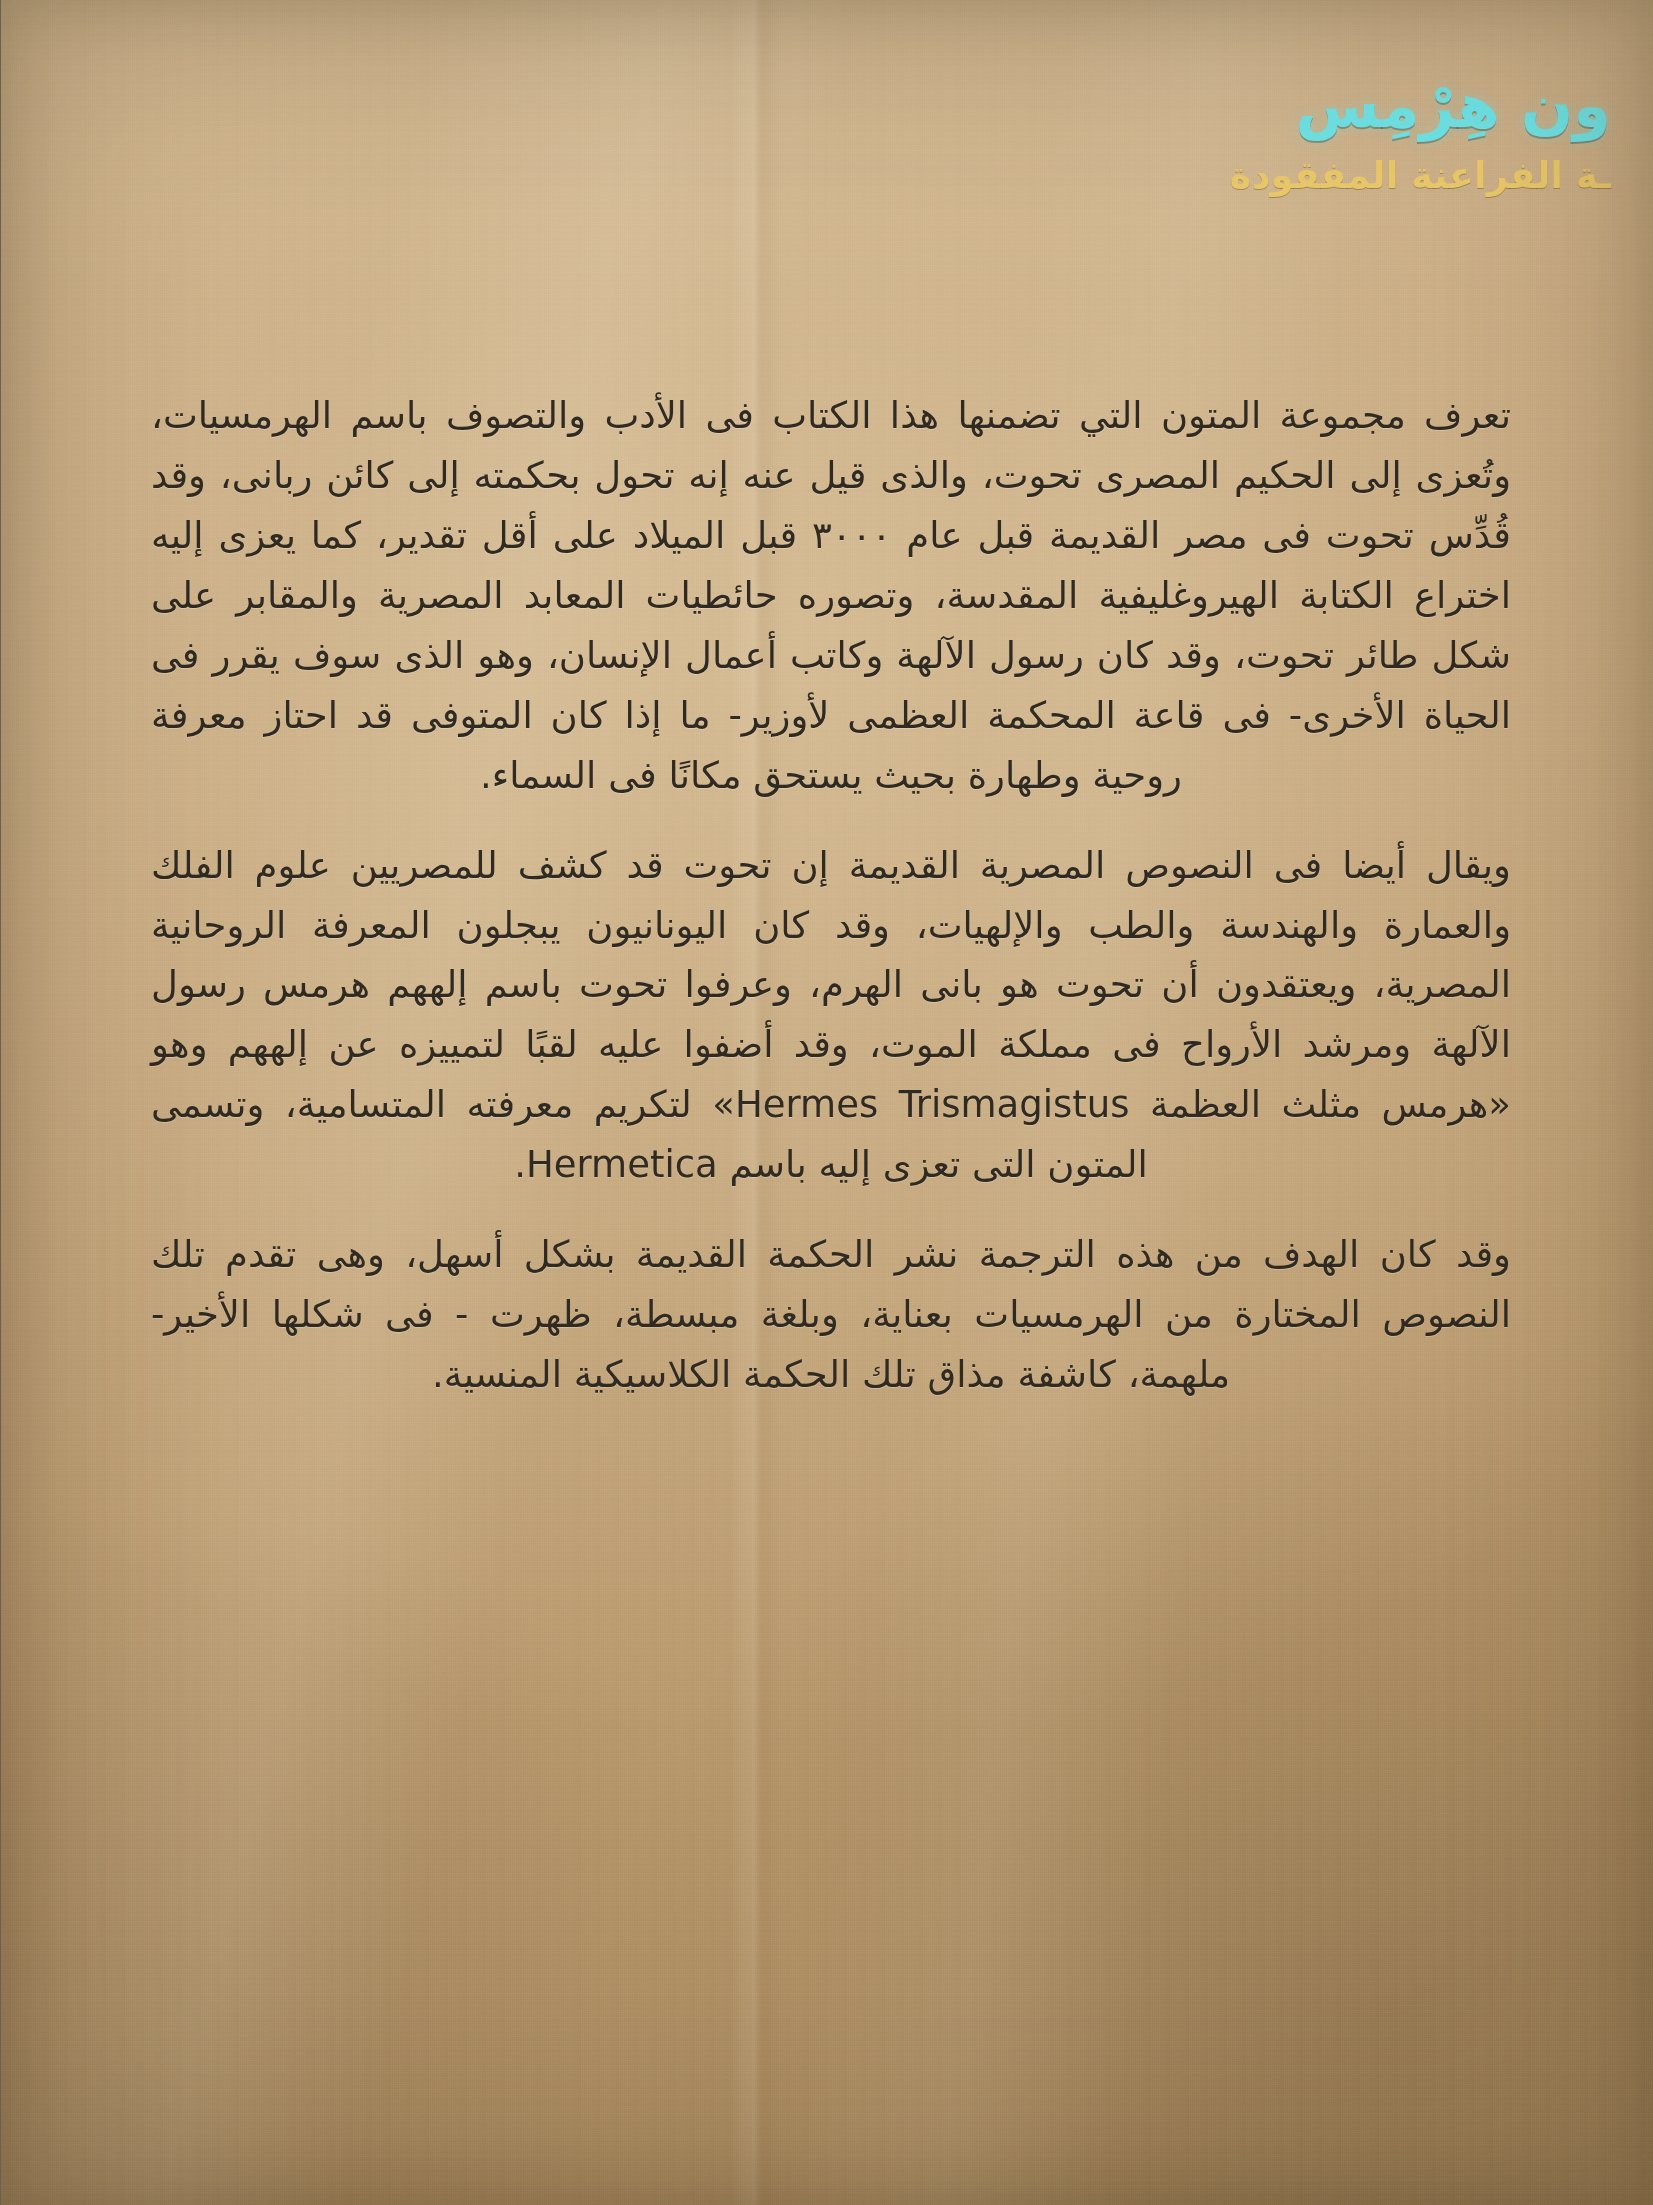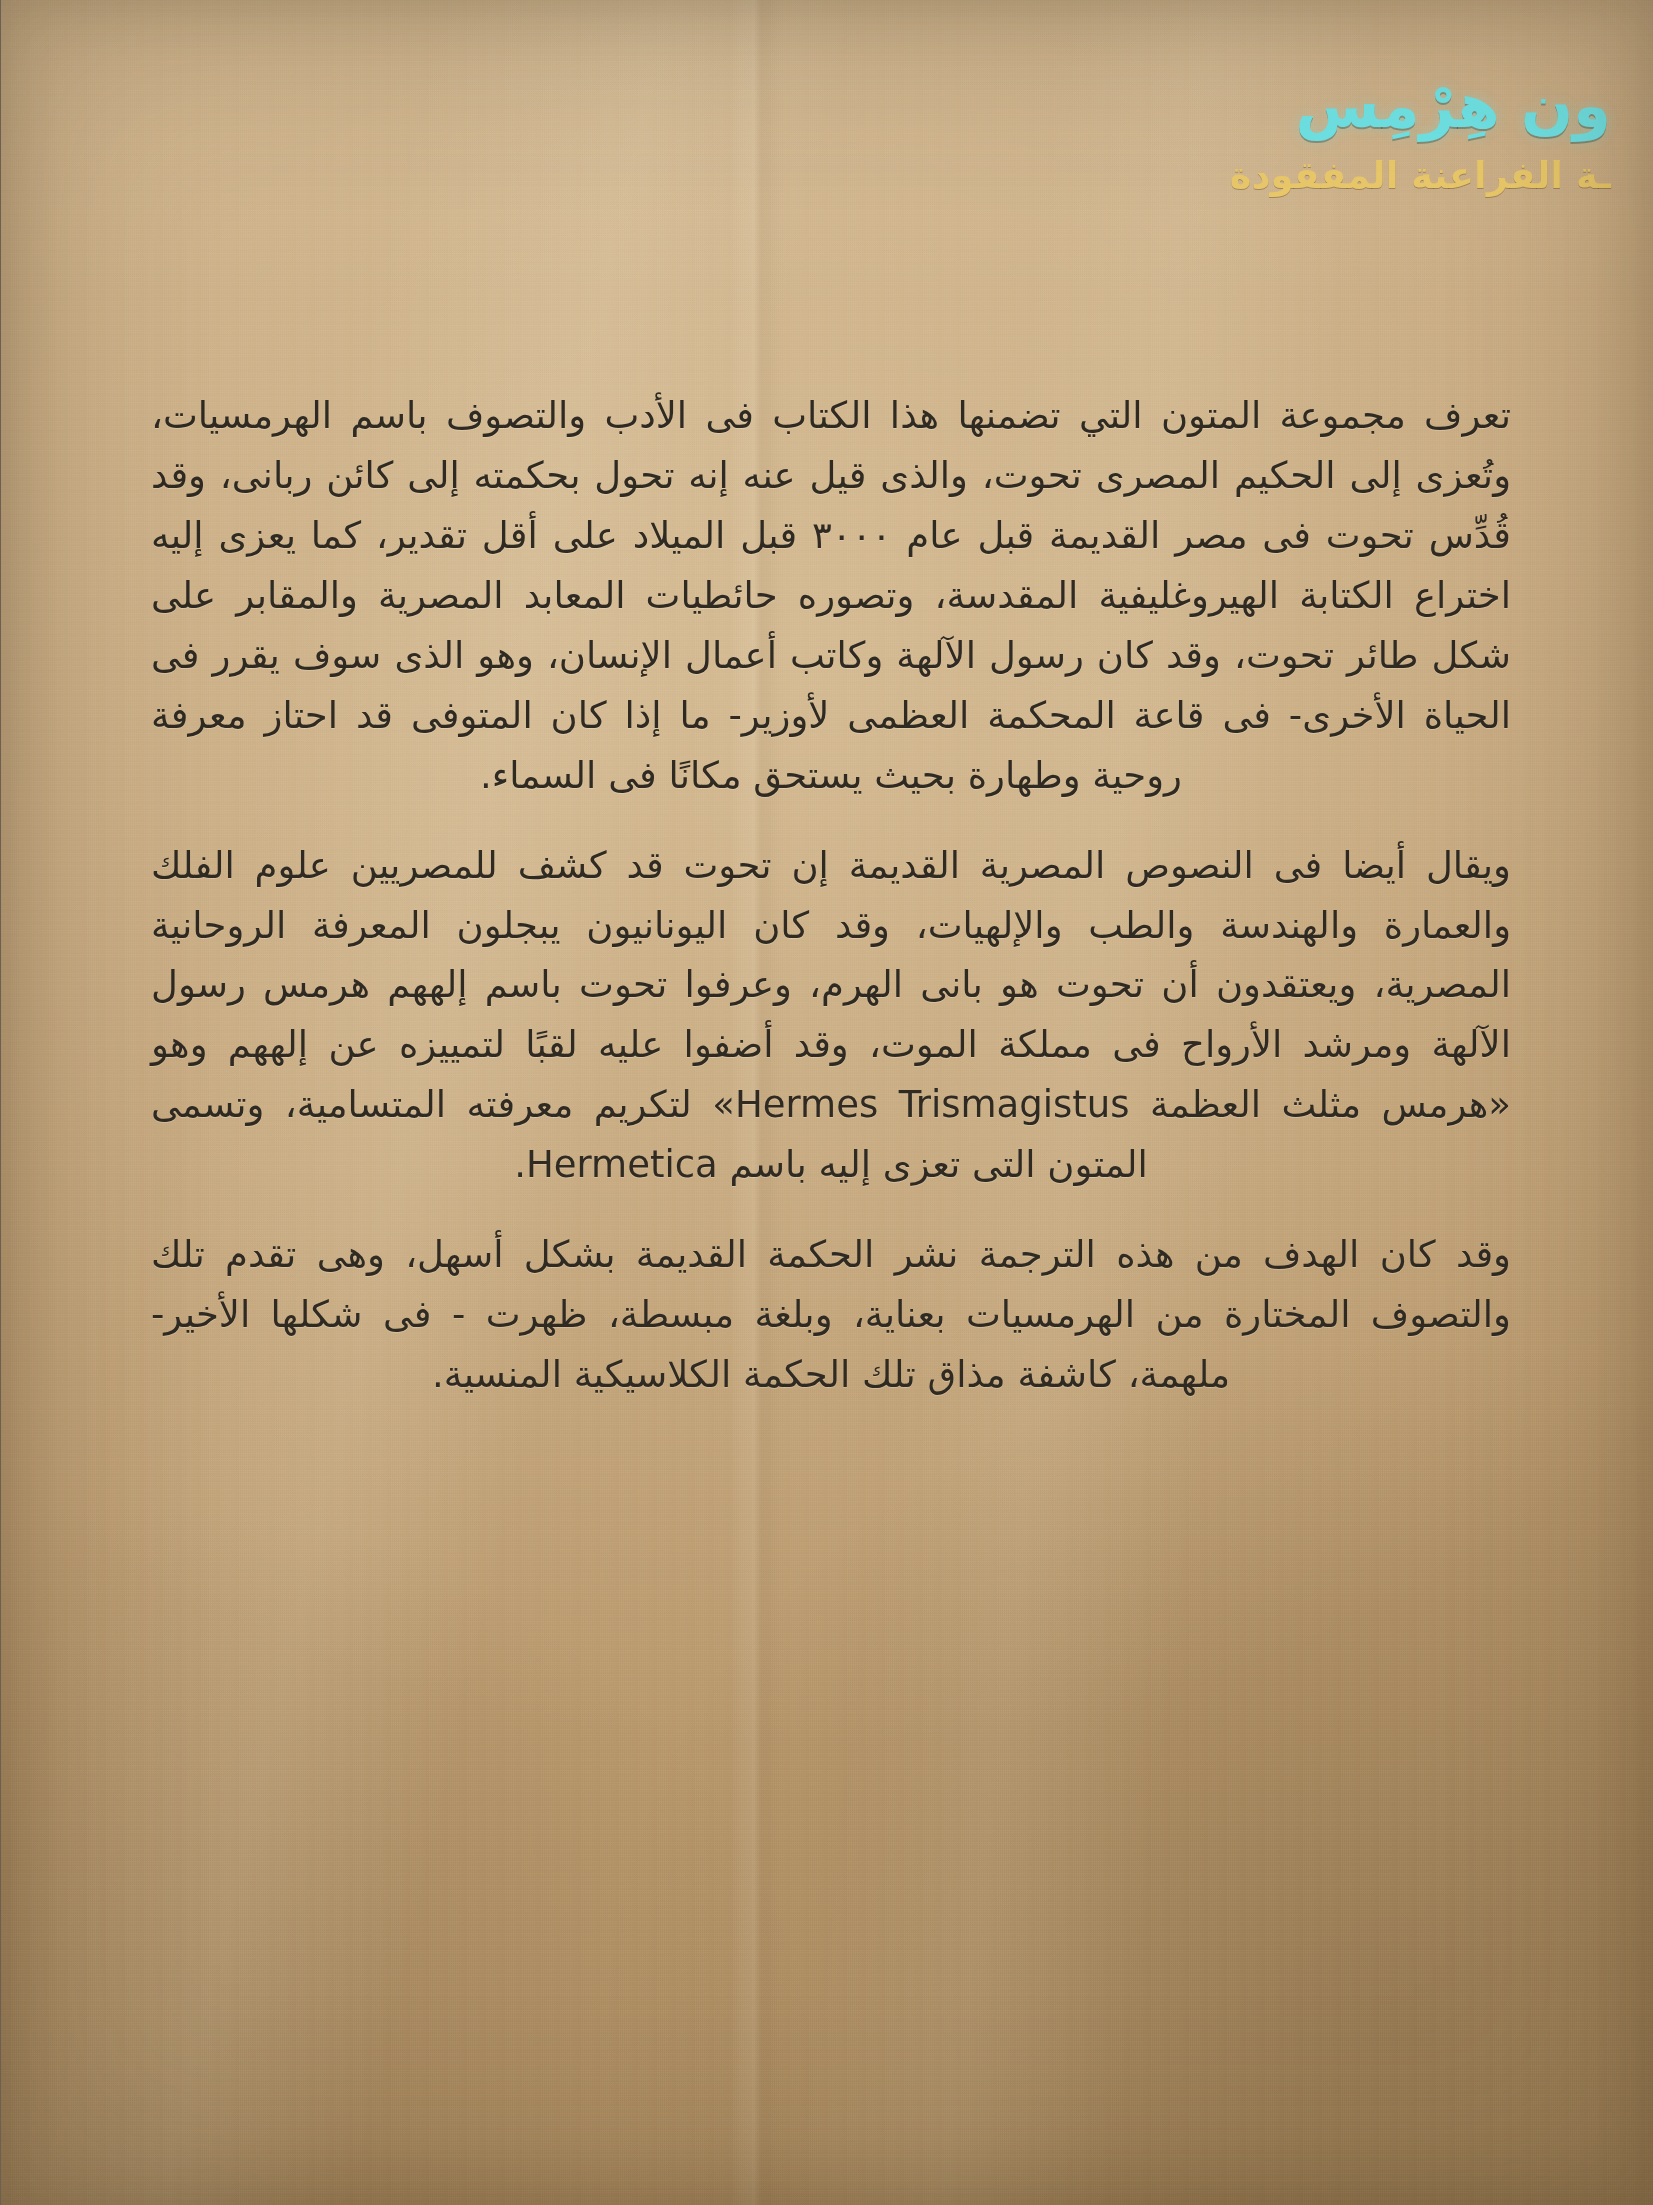--- a/index.html
+++ b/index.html
@@ -137,18 +137,18 @@
   <div class="crease"></div>
 
   <div class="layer title-block">
     <div class="book-title">ون هِرْمِس</div>
     <div class="book-subtitle">ـة الفراعنة المفقودة</div>
   </div>
 
   <div class="layer blurb">
     <p class="para">تعرف مجموعة المتون التي تضمنها هذا الكتاب فى الأدب والتصوف باسم الهرمسيات، وتُعزى إلى الحكيم المصرى تحوت، والذى قيل عنه إنه تحول بحكمته إلى كائن ربانى، وقد قُدِّس تحوت فى مصر القديمة قبل عام ٣٠٠٠ قبل الميلاد على أقل تقدير، كما يعزى إليه اختراع الكتابة الهيروغليفية المقدسة، وتصوره حائطيات المعابد المصرية والمقابر على شكل طائر تحوت، وقد كان رسول الآلهة وكاتب أعمال الإنسان، وهو الذى سوف يقرر فى الحياة الأخرى- فى قاعة المحكمة العظمى لأوزير- ما إذا كان المتوفى قد احتاز معرفة روحية وطهارة بحيث يستحق مكانًا فى السماء.</p>
     <p class="para">ويقال أيضا فى النصوص المصرية القديمة إن تحوت قد كشف للمصريين علوم الفلك والعمارة والهندسة والطب والإلهيات، وقد كان اليونانيون يبجلون المعرفة الروحانية المصرية، ويعتقدون أن تحوت هو بانى الهرم، وعرفوا تحوت باسم إلههم هرمس رسول الآلهة ومرشد الأرواح فى مملكة الموت، وقد أضفوا عليه لقبًا لتمييزه عن إلههم وهو «هرمس مثلث العظمة Hermes Trismagistus» لتكريم معرفته المتسامية، وتسمى المتون التى تعزى إليه باسم Hermetica.</p>
-    <p class="para">وقد كان الهدف من هذه الترجمة نشر الحكمة القديمة بشكل أسهل، وهى تقدم تلك والتصوف المختارة من الهرمسيات بعناية، وبلغة مبسطة، ظهرت - فى شكلها الأخير- ملهمة، كاشفة مذاق تلك الحكمة الكلاسيكية المنسية.</p>
+    <p class="para">وقد كان الهدف من هذه الترجمة نشر الحكمة القديمة بشكل أسهل، وهى تقدم تلك النصوص المختارة من الهرمسيات بعناية، وبلغة مبسطة، ظهرت - فى شكلها الأخير- ملهمة، كاشفة مذاق تلك الحكمة الكلاسيكية المنسية.</p>
   </div>
 
   <div class="vignette"></div>
 </div>
 
 
 </body></html>

